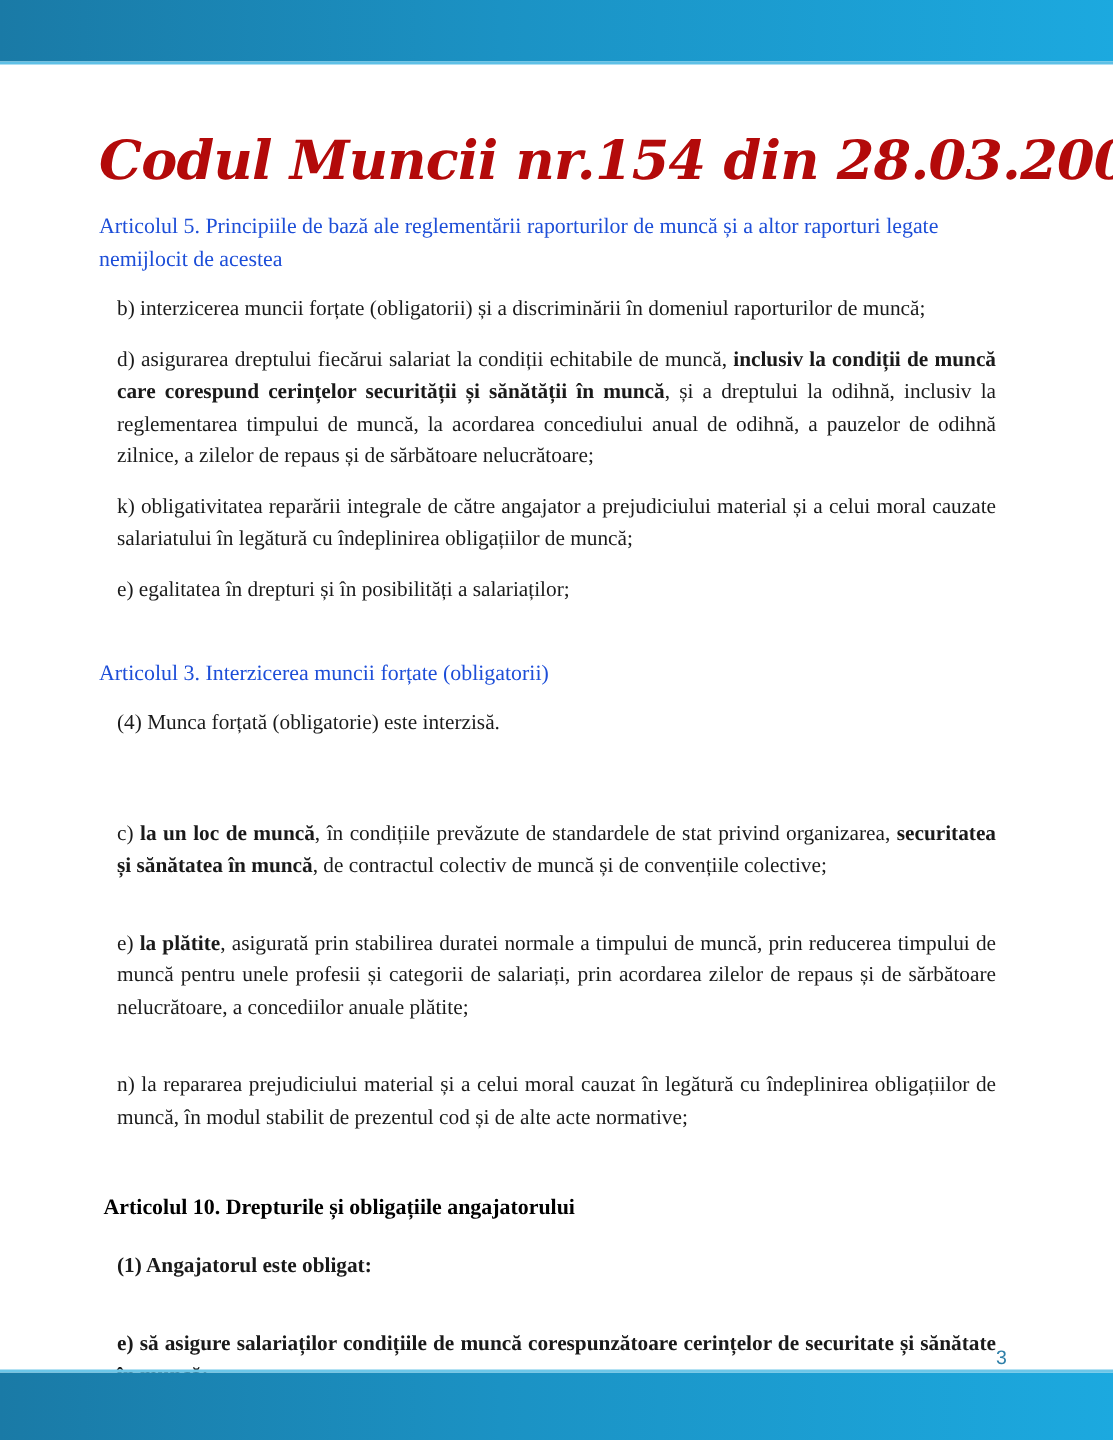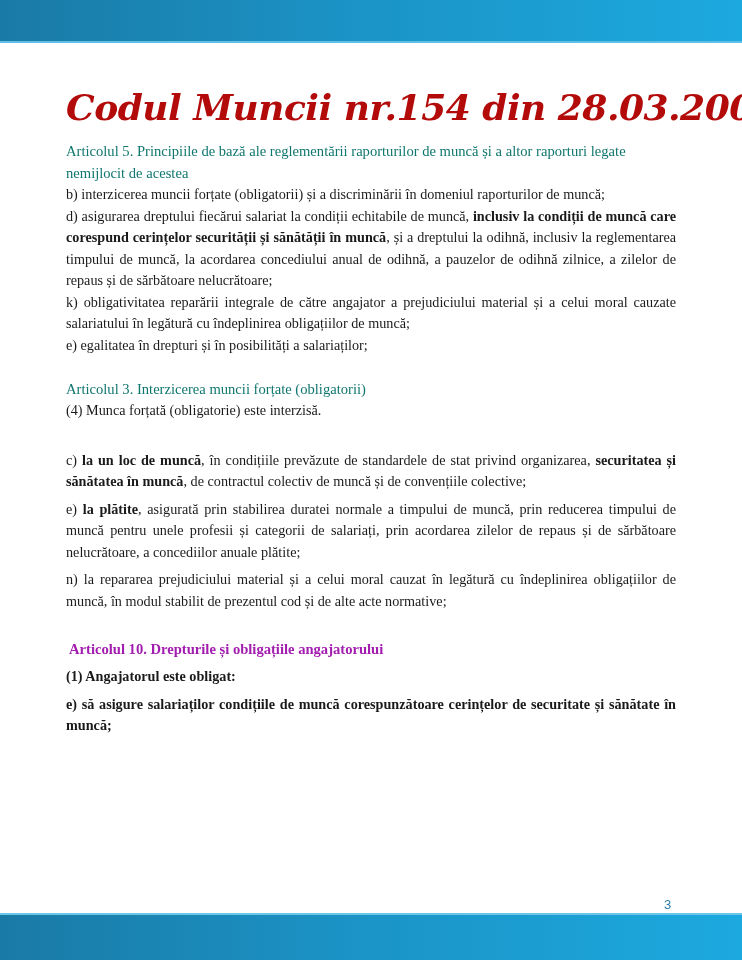--- a/index.html
+++ b/index.html
@@ -22,24 +22,24 @@
       font-style: italic; font-weight: bold;
       font-size: 36px; color: #b30a0a; letter-spacing: -0.5px;
       white-space: nowrap;
     }
 
     .content {
       position: absolute; left: 66px; top: 140px; width: 610px;
       font-size: 14.2px; line-height: 21.5px;
     }
     .art-title {
-      color: #0f766e; font-size: 14.6px; line-height: 22px; margin: 0;
+      color: #1d4ed8; font-size: 14.6px; line-height: 22px; margin: 0;
     }
-    .art-title.bold { font-weight: bold; color: #a21caf; padding-left: 3px; }
-    .para { margin: 0; text-align: justify; }
+    .art-title.bold { font-weight: bold; color: #000000; padding-left: 3px; }
+    .para { margin: 12px; text-align: justify; }
     .para b { font-weight: bold; }
     .para.boldp { font-weight: bold; }
     .gap-s { height: 6px; }
     .gap-l { height: 22px; }
     .gap-xl { height: 26px; }
 
     .page-num {
       position: absolute; left: 664px; top: 897px;
       font-family: "Liberation Sans", sans-serif; font-size: 13px;
       color: #2e7fa8;

